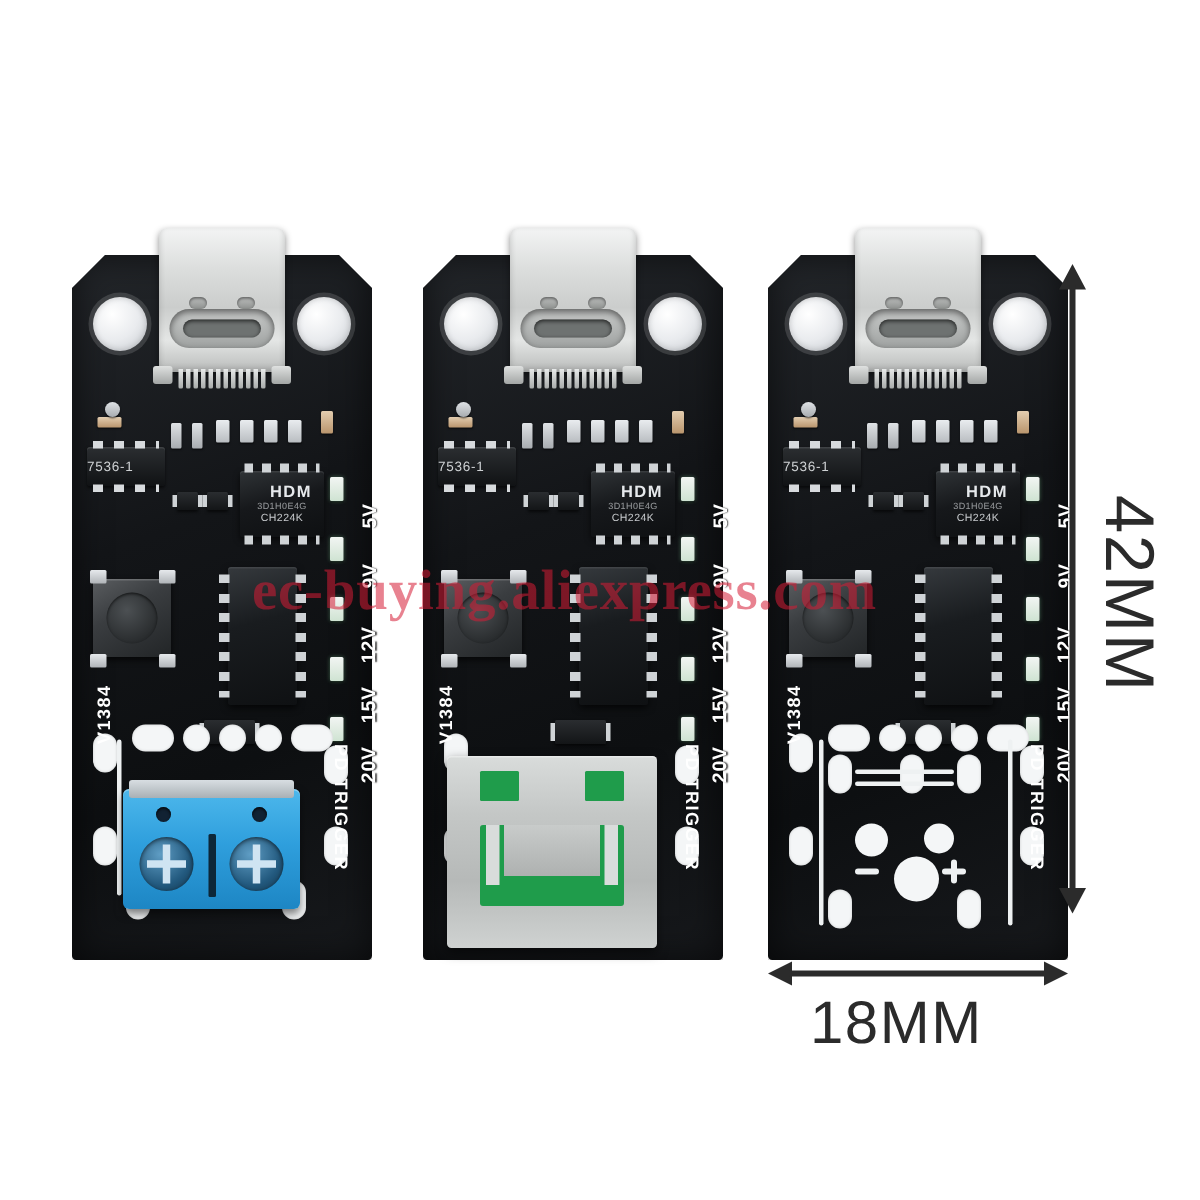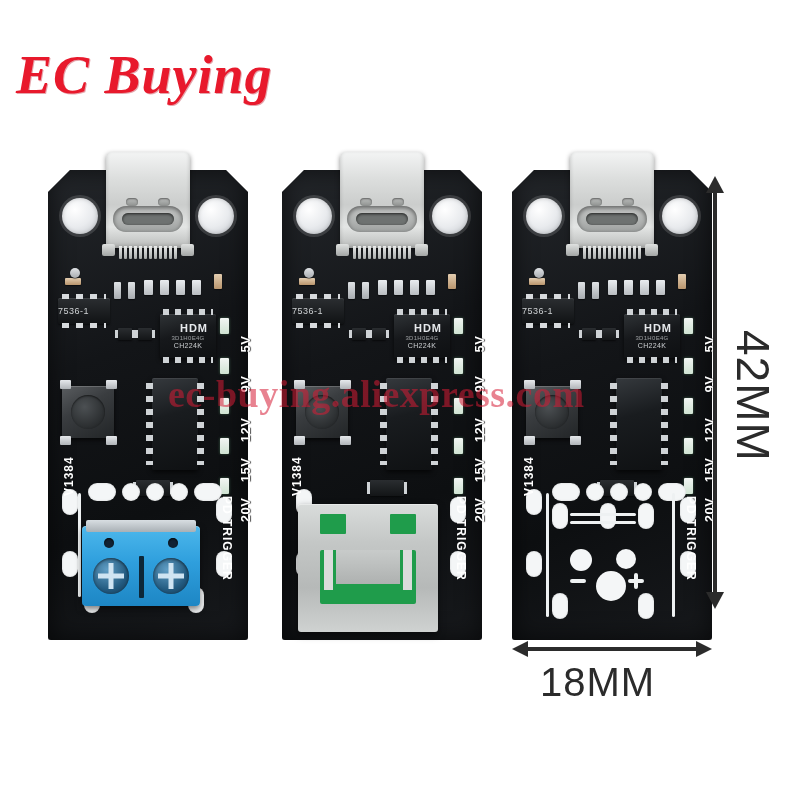--- a/index.html
+++ b/index.html
@@ -292,21 +292,20 @@
     font-size:46px;transform:rotate(90deg);transform-origin:left top;
     letter-spacing:1px;
   }
   .dimtext.horiz{font-size:40px;letter-spacing:1px;}
 </style>
 </head>
 <body>
 
 <div class="stage">
 
-  <div class="logo">EC Buying</div>
 
   <div class="board" style="left:48px;">
     <div class="pcb narrowtop"></div>
 
     <div class="hole l"></div>
     <div class="hole r"></div>
 
     <div class="usbc">
       <div class="dimple a"></div>
       <div class="dimple b"></div>

